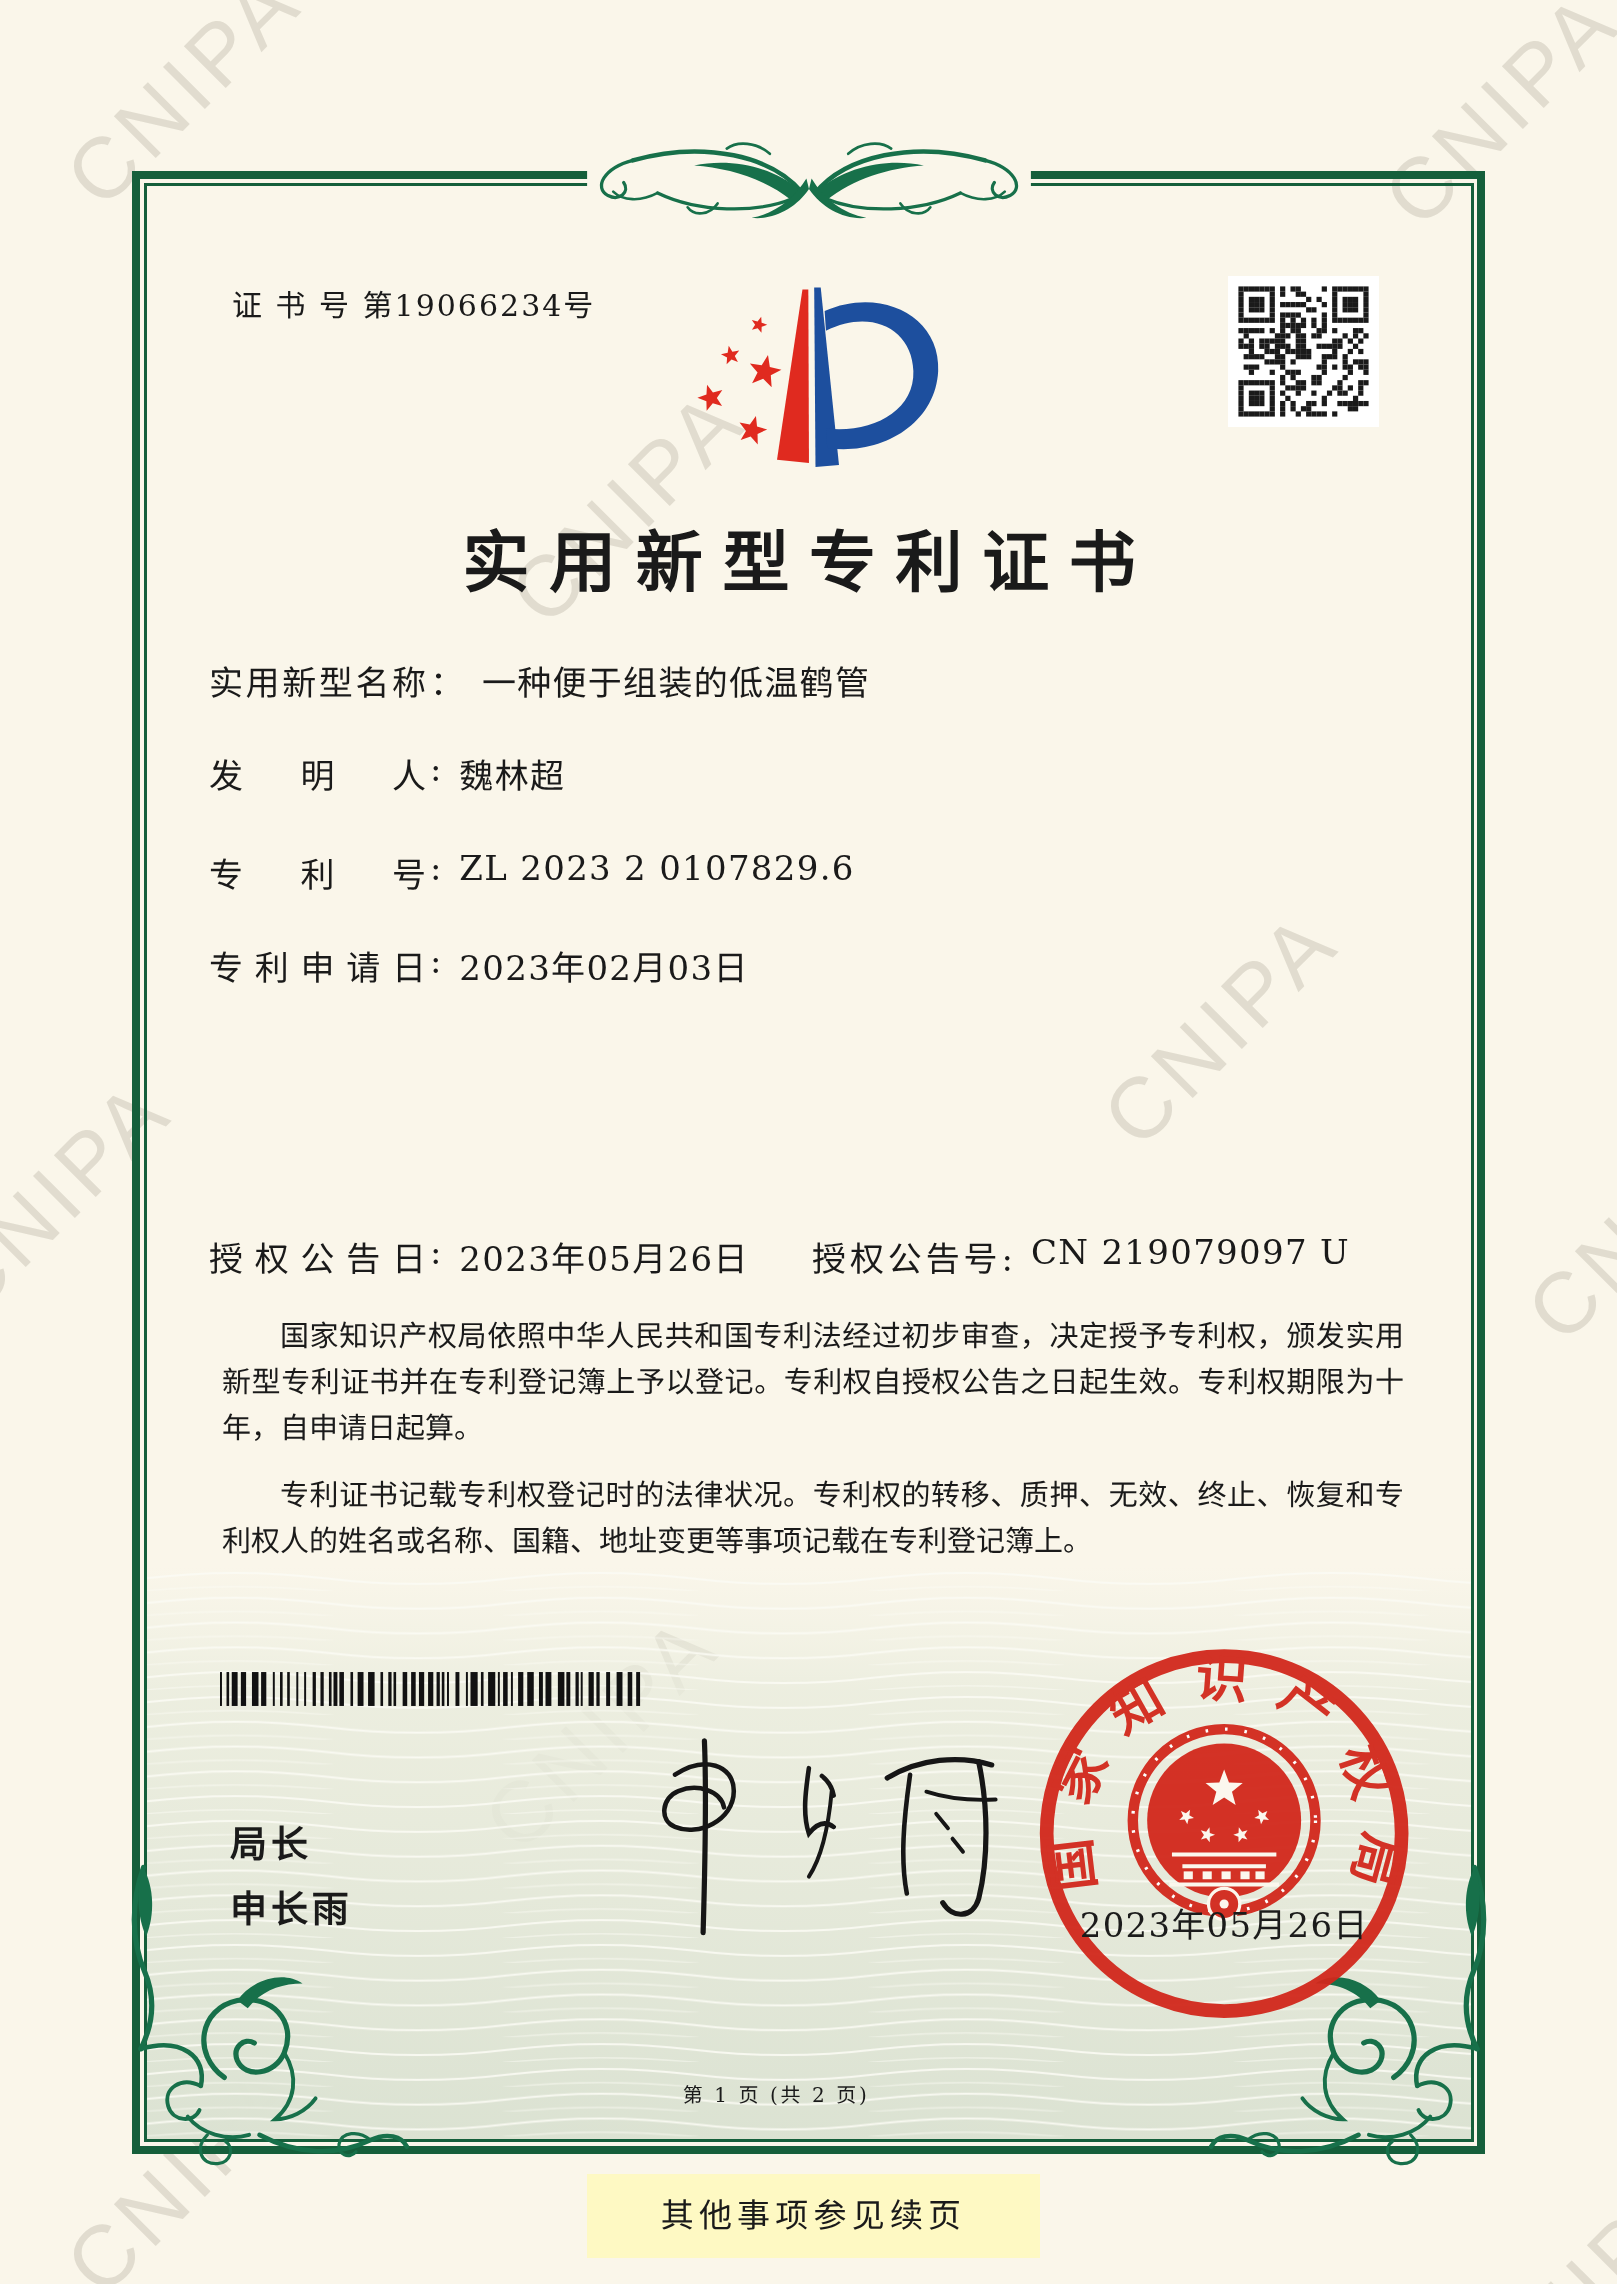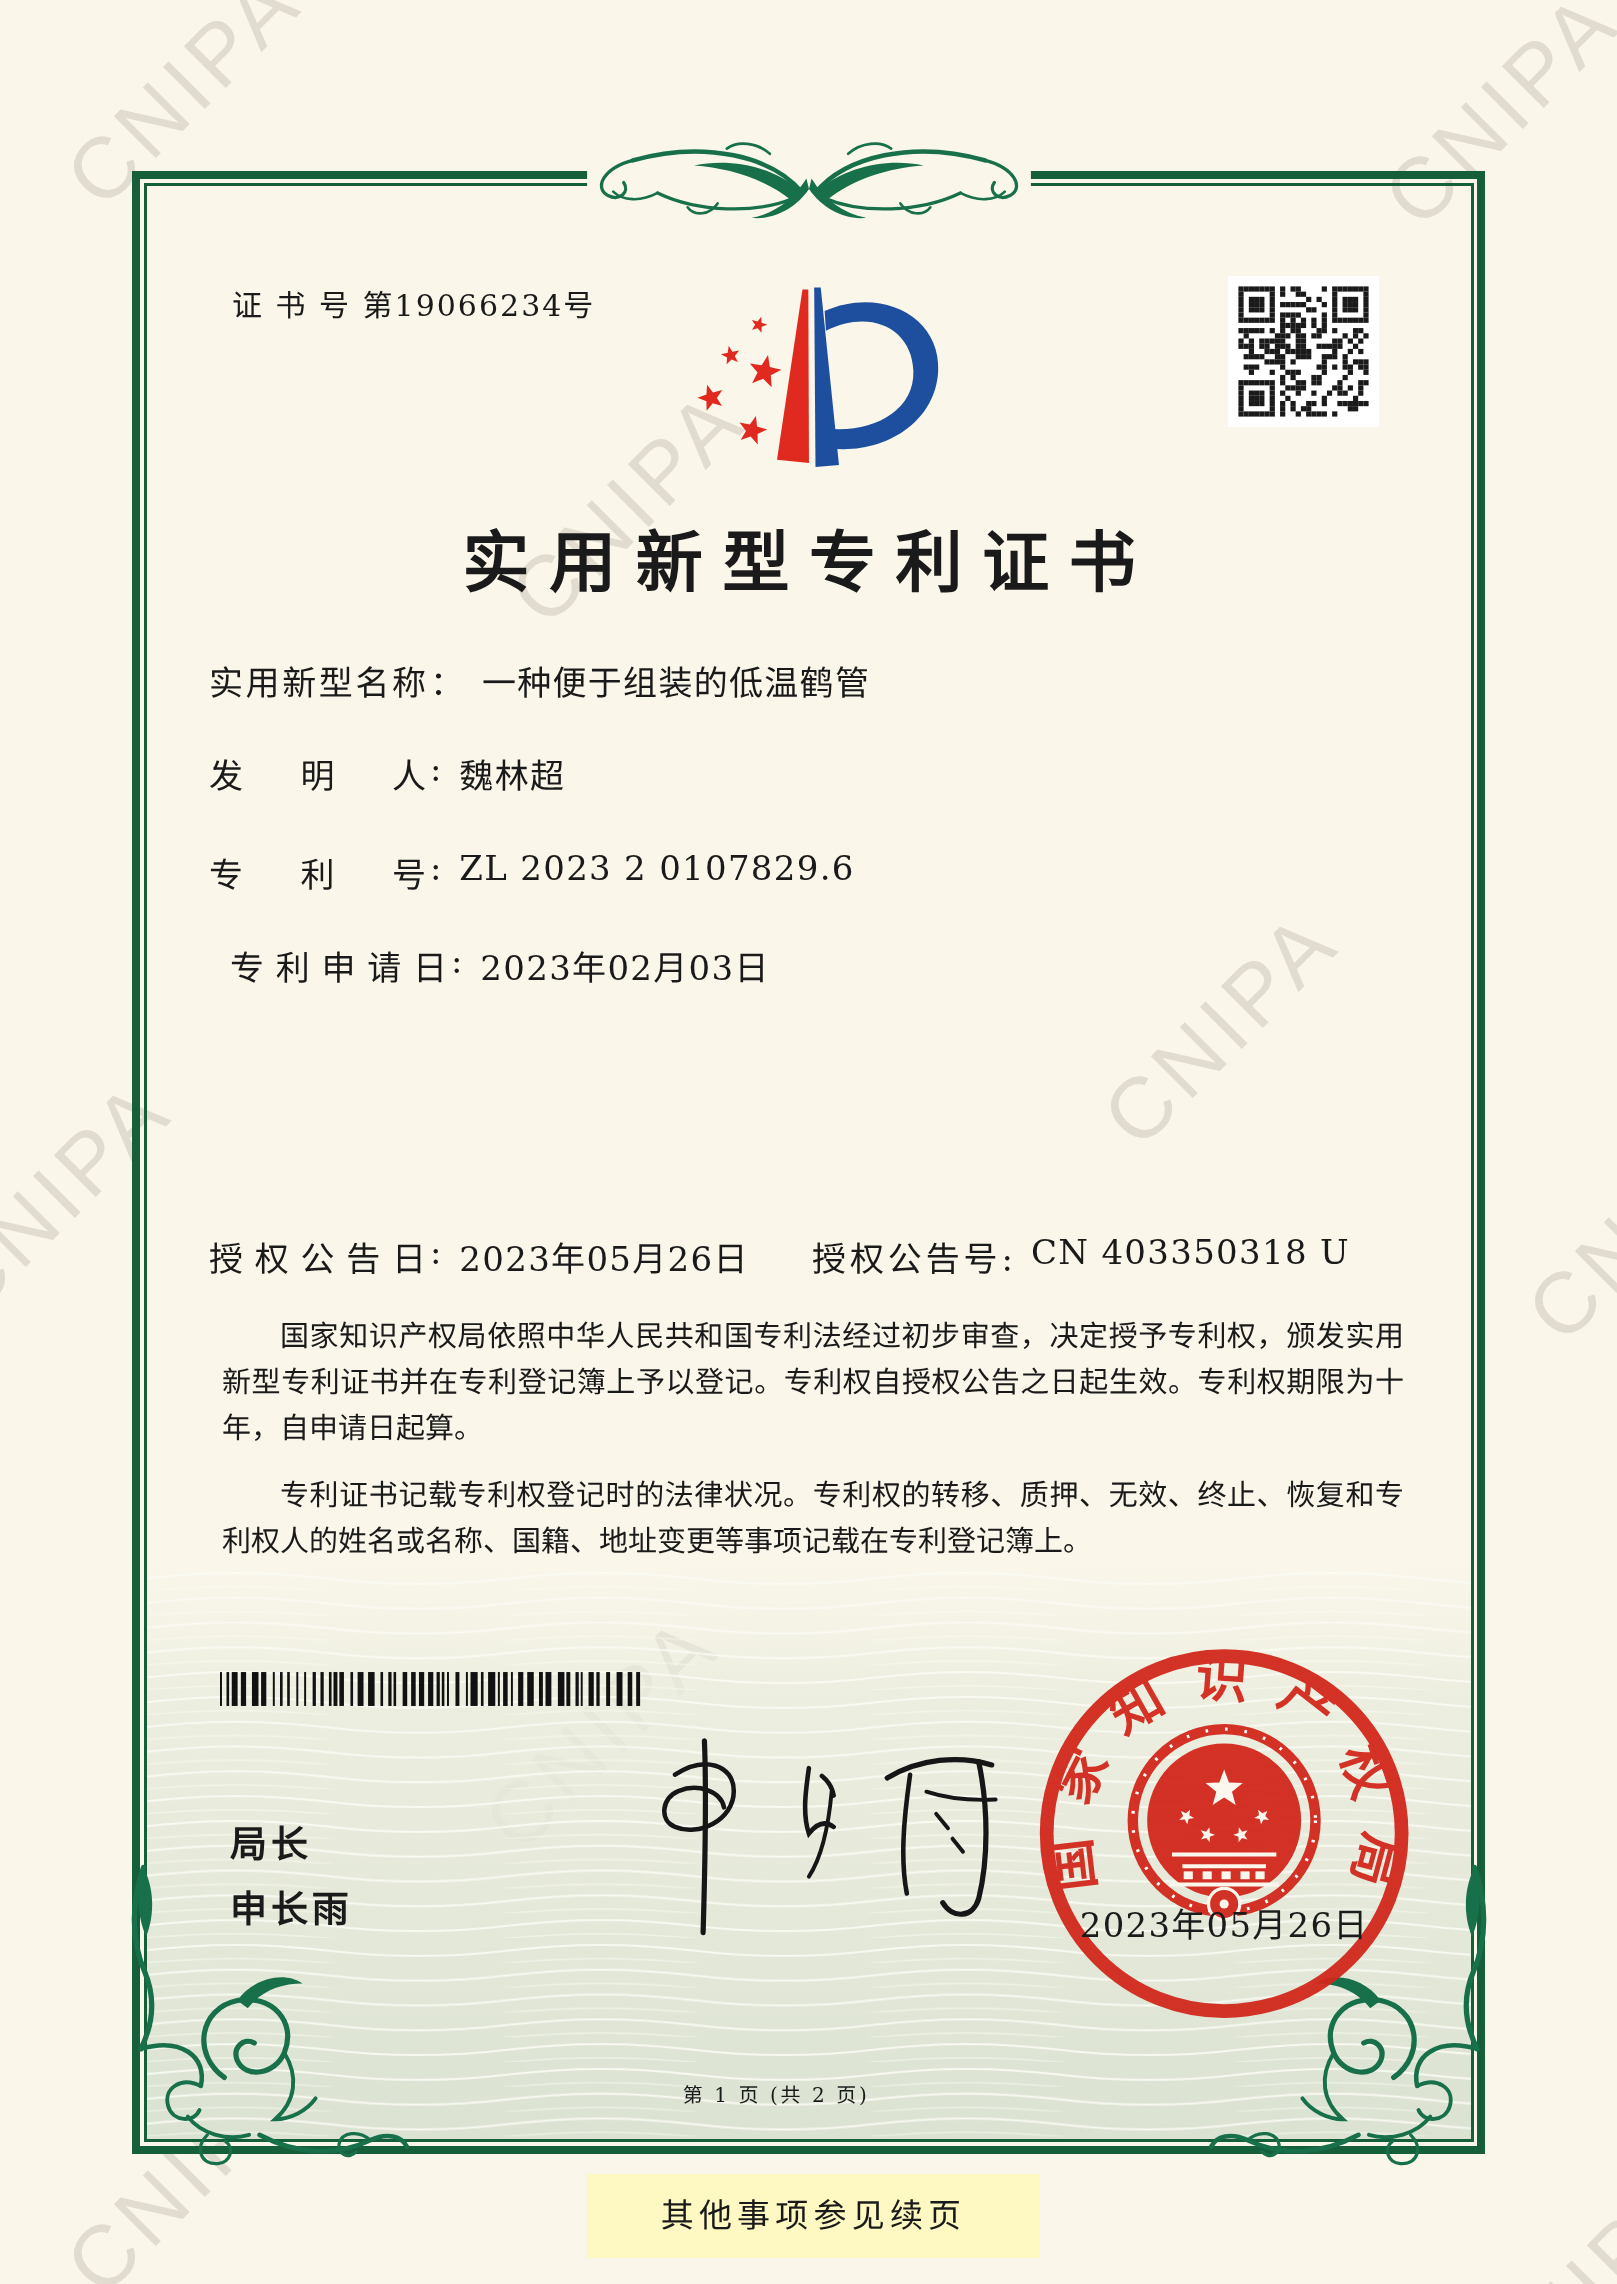--- a/index.html
+++ b/index.html
@@ -424,27 +424,27 @@
 
   <div class="abs row" style="top:656px;">
     <span class="lbl">实用新型名称</span><span class="col">：</span><span class="val">一种便于组装的低温鹤管</span>
   </div>
   <div class="abs row" style="top:749px;">
     <span class="lbl">发明人</span><span class="col">:</span><span class="val">魏林超</span>
   </div>
   <div class="abs row" style="top:848px;">
     <span class="lbl">专利号</span><span class="col">:</span><span class="val">ZL 2023 2 0107829.6</span>
   </div>
-  <div class="abs row" style="top:941px;margin-left:21px;">
+  <div class="abs row" style="top:941px;">
     <span class="lbl">专利申请日</span><span class="col">:</span><span class="val">2023年02月03日</span>
   </div>
   <div class="abs row" style="top:1232px;position:absolute;">
     <span class="lbl">授权公告日</span><span class="col">:</span><span class="val">2023年05月26日</span>
     <span class="pair2">
-      <span class="lbl2">授权公告号</span><span>:</span><span class="val">CN 403350318 U</span>
+      <span class="lbl2">授权公告号</span><span>:</span><span class="val">CN 219079097 U</span>
     </span>
   </div>
 
   <div class="abs paras">
     <p>国家知识产权局依照中华人民共和国专利法经过初步审查，决定授予专利权，颁发实用新型专利证书并在专利登记簿上予以登记。专利权自授权公告之日起生效。专利权期限为十年，自申请日起算。</p>
     <p>专利证书记载专利权登记时的法律状况。专利权的转移、质押、无效、终止、恢复和专利权人的姓名或名称、国籍、地址变更等事项记载在专利登记簿上。</p>
   </div>
 
   <svg class="abs" id="barcode" style="left:220px;top:1672px;" width="424" height="34" viewBox="0 0 650 52">
       <rect x="0" y="0" width="3" height="52" fill="#111"></rect>

